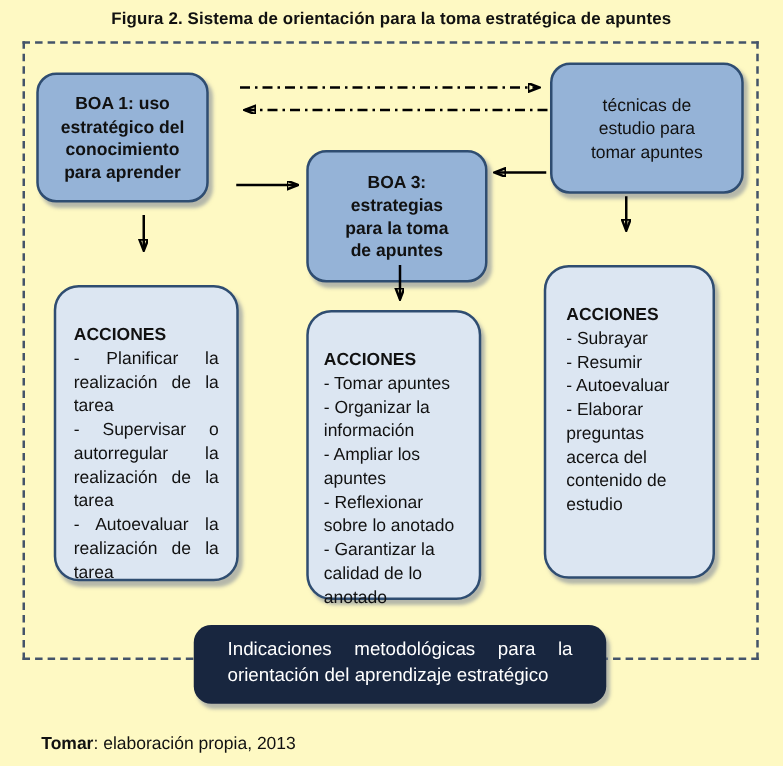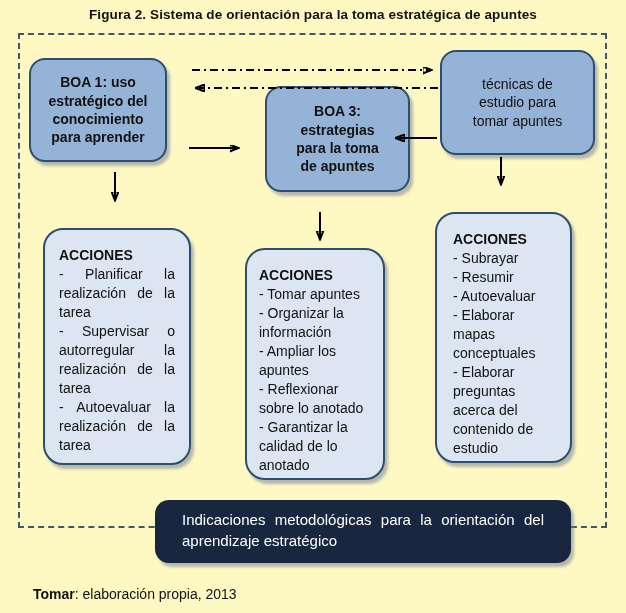--- a/index.html
+++ b/index.html
@@ -26,32 +26,32 @@
 
   .box{position:absolute;border:2px solid var(--boa_border);z-index:2;}
   .boa{background:var(--boa_fill);border-radius:16px;
     border-width:2.5px;
     box-shadow:3px 4px 3px var(--shadow);
     display:flex;flex-direction:column;justify-content:center;
     text-align:center;font-weight:bold;font-size:14px;line-height:1.32;}
   .boa1{left:29px;top:58px;width:138px;height:104px;padding:0 12px;align-items:center;}
   .boa2{left:440px;top:50px;width:155px;height:105px;padding:0 20px;font-weight:normal;}
   .boa2 .boa-label{font-weight:bold;display:block;}
-  .boa3{left:245px;top:86px;width:145px;height:106px;padding:0 20px;margin-left:20px;}
+  .boa3{left:245px;top:120px;width:145px;height:106px;padding:0 20px;}
 
   .acciones{background:var(--acciones_fill);border-radius:20px;
     box-shadow:3px 4px 3px var(--shadow);
-    font-size:14px;line-height:19px;padding-top:16px;}
+    font-size:14px;line-height:19px;padding-top:28px;}
   .acciones .heading{font-weight:bold;}
   .acc-left{left:43px;top:228px;width:148px;height:237px;padding-left:14px;padding-right:14px;}
   .acc-left .list-item{text-align:justify;}
   .acc-mid{left:245px;top:248px;width:140px;height:232px;padding-left:12px;padding-right:12px;}
   .acc-right{left:435px;top:212px;width:137px;height:251px;padding-left:16px;padding-right:16px;}
 
-  .footer-box{position:absolute;left:155px;top:500px;width:416px;height:63px;
+  .footer-box{position:absolute;left:155px;top:500px;width:330px;height:63px;
     background:var(--dark_fill);color:var(--dark_text);border:none;border-radius:14px;
     box-shadow:3px 4px 3px var(--shadow);z-index:4;
     font-size:15px;line-height:21px;padding:9px 27px;text-align:justify;}
 
   .source-line{position:absolute;left:33px;top:586px;font-size:14px;z-index:2;}
   .source-line .src-label{font-weight:bold;}
 
   svg.arrows{position:absolute;left:0;top:0;width:626px;height:613px;z-index:3;pointer-events:none;}
   svg.arrows path{stroke:var(--arrow);stroke-width:2;fill:none;}
   svg.arrows path.dashdot{stroke-dasharray:8 4 2 4;}
@@ -96,21 +96,20 @@
         <div class="list-item">- Garantizar la calidad de lo anotado</div>
       </div>
   </div>
 
   <div class="box acciones acc-right">
     <div class="heading">ACCIONES</div>
     <div>
         <div class="list-item">- Subrayar</div>
         <div class="list-item">- Resumir</div>
         <div class="list-item">- Autoevaluar</div>
-        <div class="list-item">- Elaborar mapas conceptuales</div>
         <div class="list-item">- Elaborar preguntas acerca del contenido de estudio</div>
       </div>
   </div>
 
   <div class="footer-box">
     <span>Indicaciones metodológicas para la orientación del aprendizaje estratégico</span>
   </div>
 
   <div class="source-line">
     <span class="src-label">Tomar</span><span>: elaboración propia, 2013</span>

